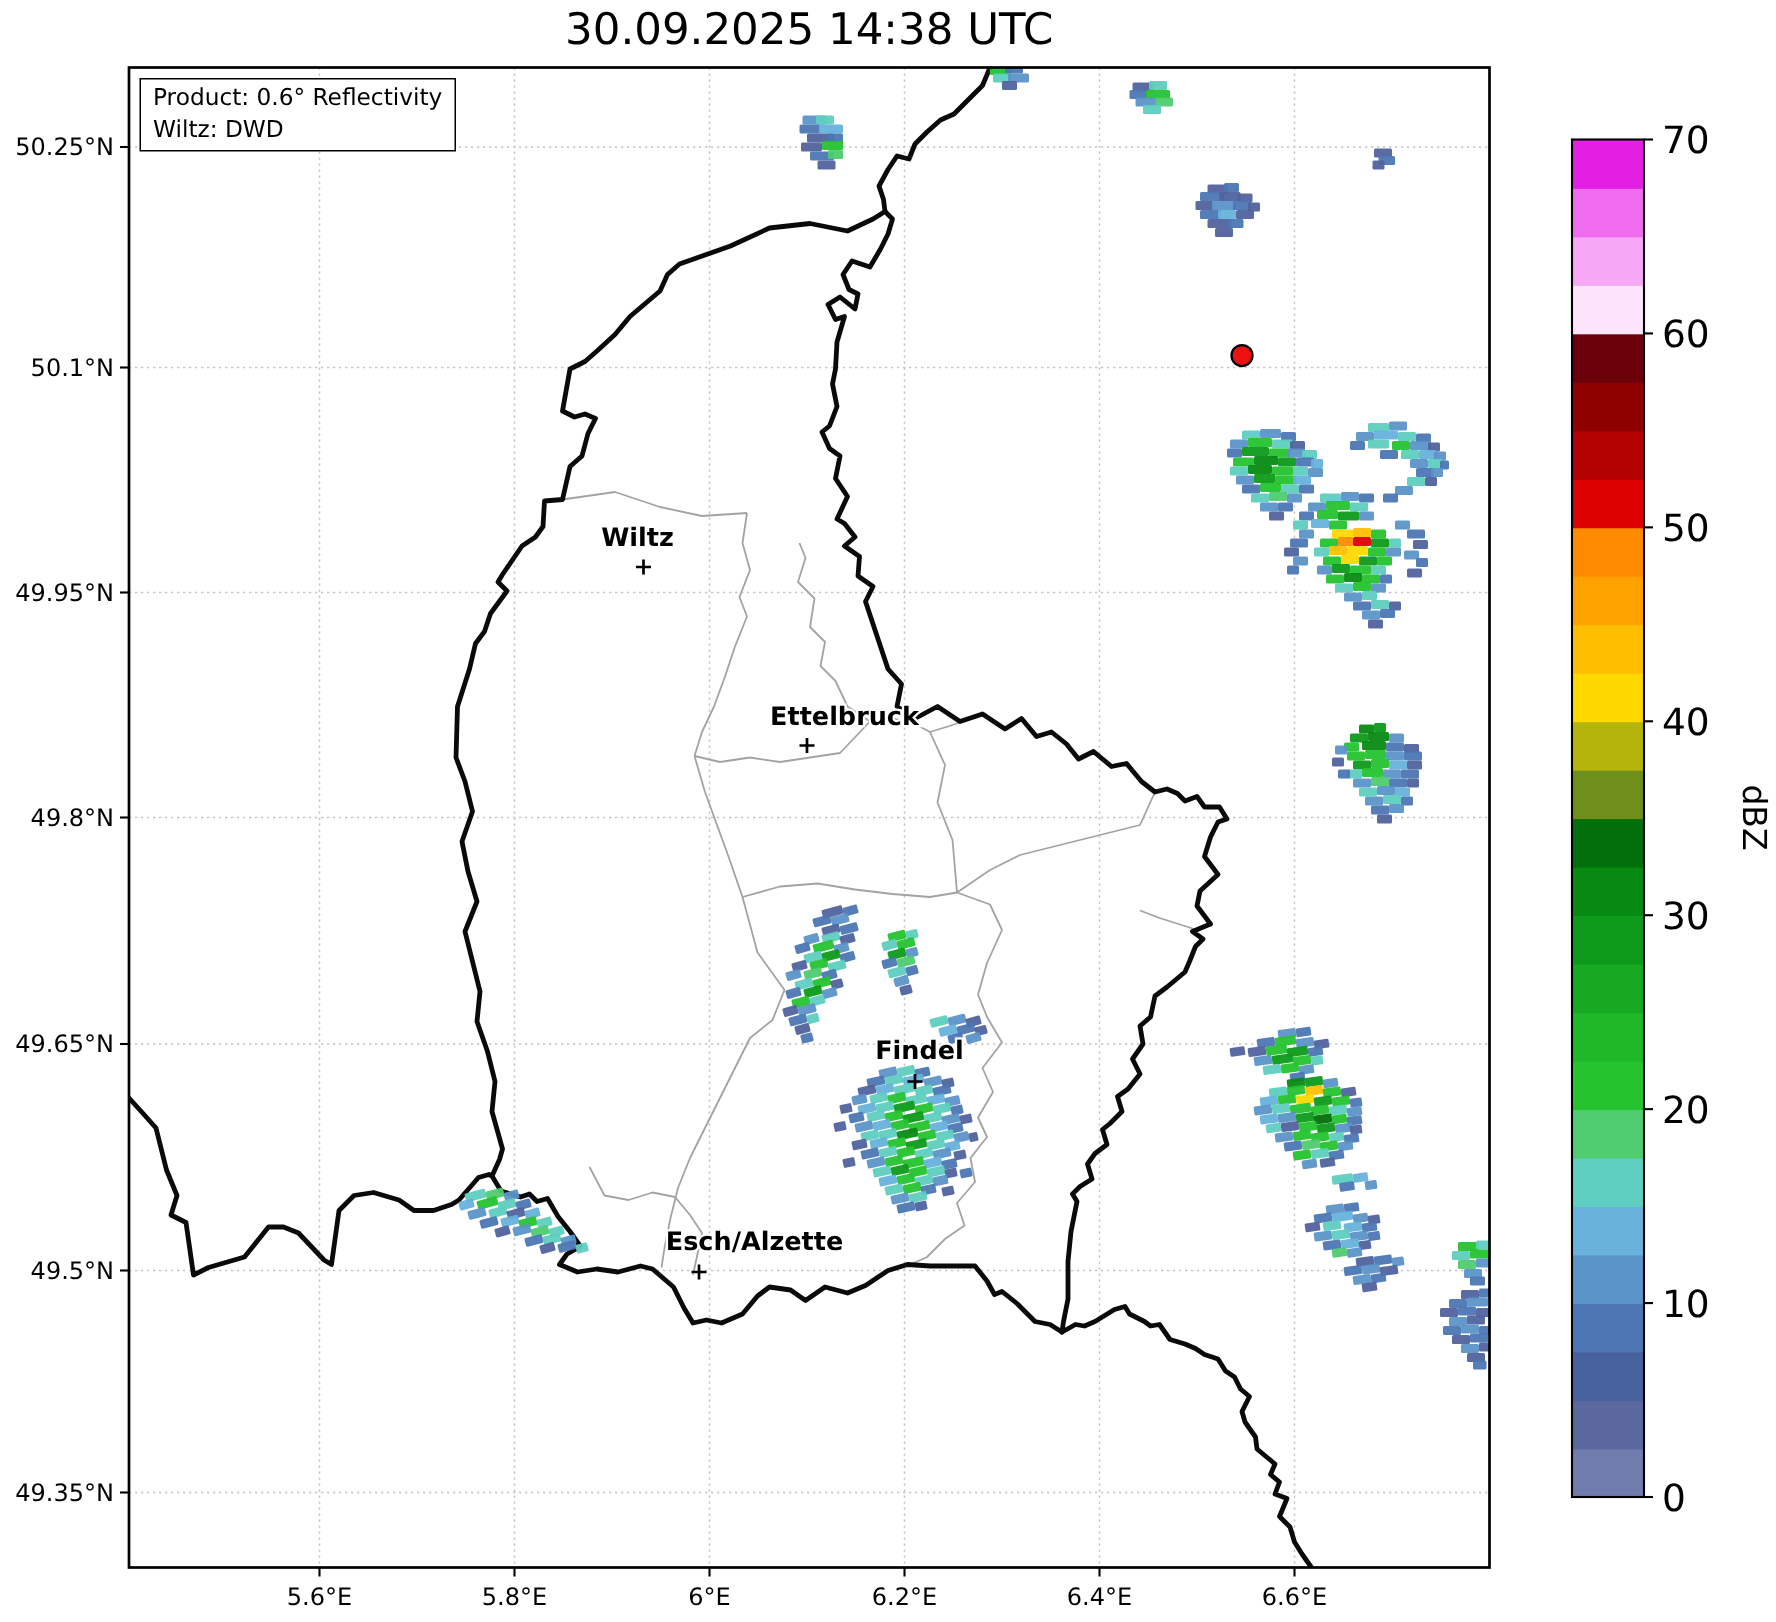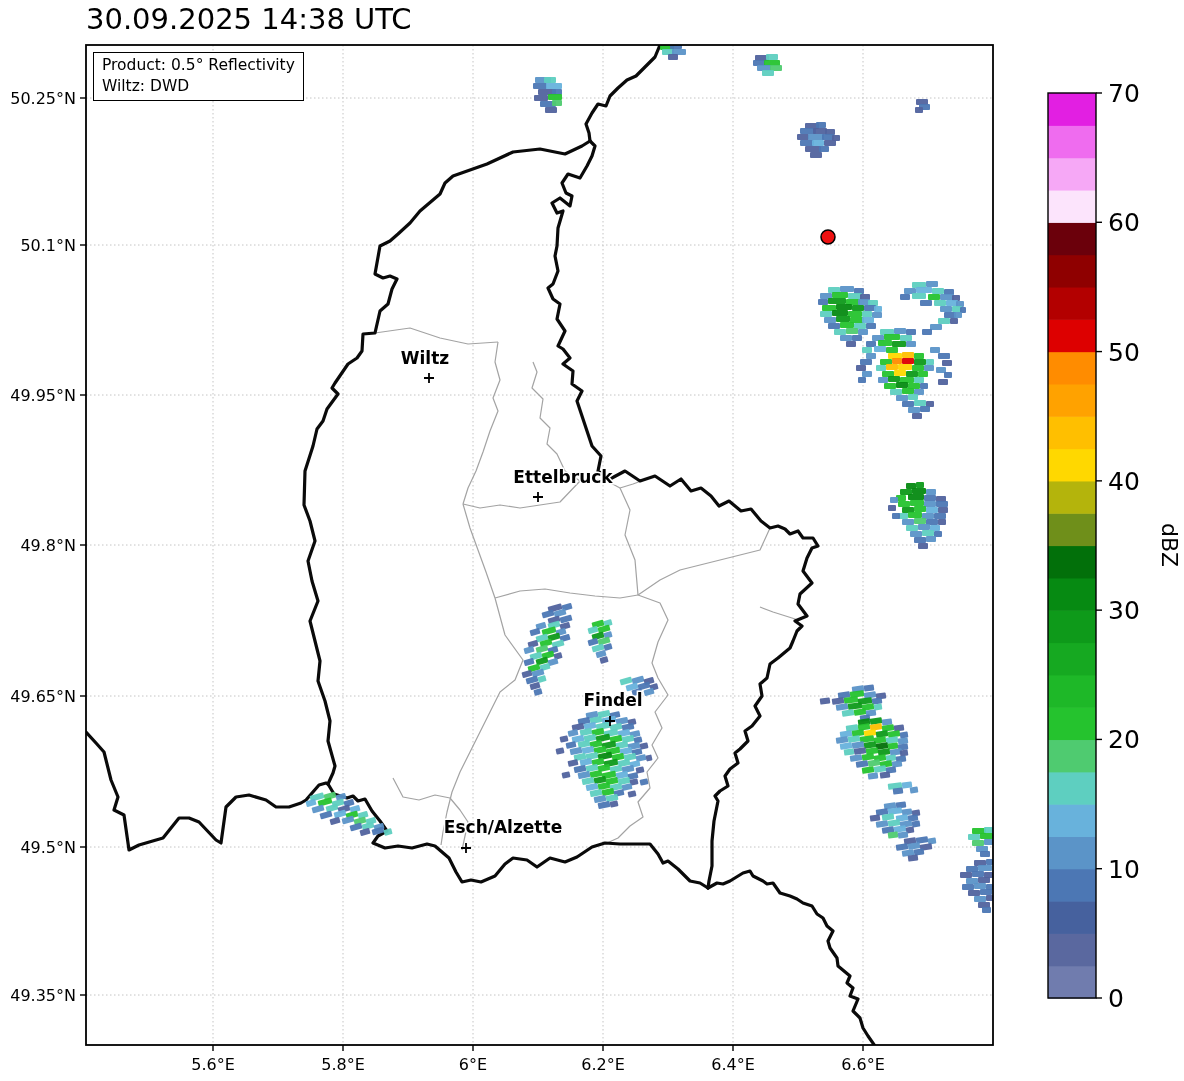--- a/index.html
+++ b/index.html
@@ -1,18 +1,18 @@
 <!DOCTYPE html>
 <html><head>
 <meta charset="utf-8">
 <style>
   html,body{margin:0;padding:0;background:#ffffff;}
   .stage{position:relative;width:1184px;height:1081px;background:#fff;overflow:hidden;
          font-family:"DejaVu Sans","Liberation Sans",sans-serif;}
-  .title{position:absolute;left:86px;top:2px;width:907px;text-align:left;
+  .title{position:absolute;left:86px;top:2px;width:907px;text-align:center;
          font-size:29px;color:#000;}
   .infobox{position:absolute;left:93px;top:52px;background:#fff;border:1.5px solid #000;
            padding:2px 8px 3px 8px;font-size:15.5px;line-height:21px;color:#000;z-index:5;}
   svg{position:absolute;left:0;top:0;}
   .xtick{font-size:16px;fill:#000;}
   .ytick{font-size:16px;fill:#000;}
   .cbtick{font-size:25px;fill:#000;}
   .citylabel{font-size:17px;font-weight:bold;fill:#000;paint-order:stroke;stroke:#ffffff;stroke-width:3px;}
   .cbunit{font-size:22px;fill:#000;}
 </style>
@@ -679,16 +679,16 @@
         <text x="1108" y="360.57142857142856" class="cbtick">50</text>
         <line x1="1096" y1="222.28571428571433" x2="1102" y2="222.28571428571433" stroke="#000" stroke-width="1.4"></line>
         <text x="1108" y="231.28571428571433" class="cbtick">60</text>
         <line x1="1096" y1="93" x2="1102" y2="93" stroke="#000" stroke-width="1.4"></line>
         <text x="1108" y="102" class="cbtick">70</text>
         <text x="1162" y="545" text-anchor="middle" class="cbunit" transform="rotate(90 1162 545)">dBZ</text>
       </g>
     </svg>
 
   <div class="infobox">
-    <div>Product: 0.5° Reflectivity</div>
+    <div>Product: 0.6° Reflectivity</div>
     <div>Wiltz: DWD</div>
   </div>
 </div>
 
 </body></html>

